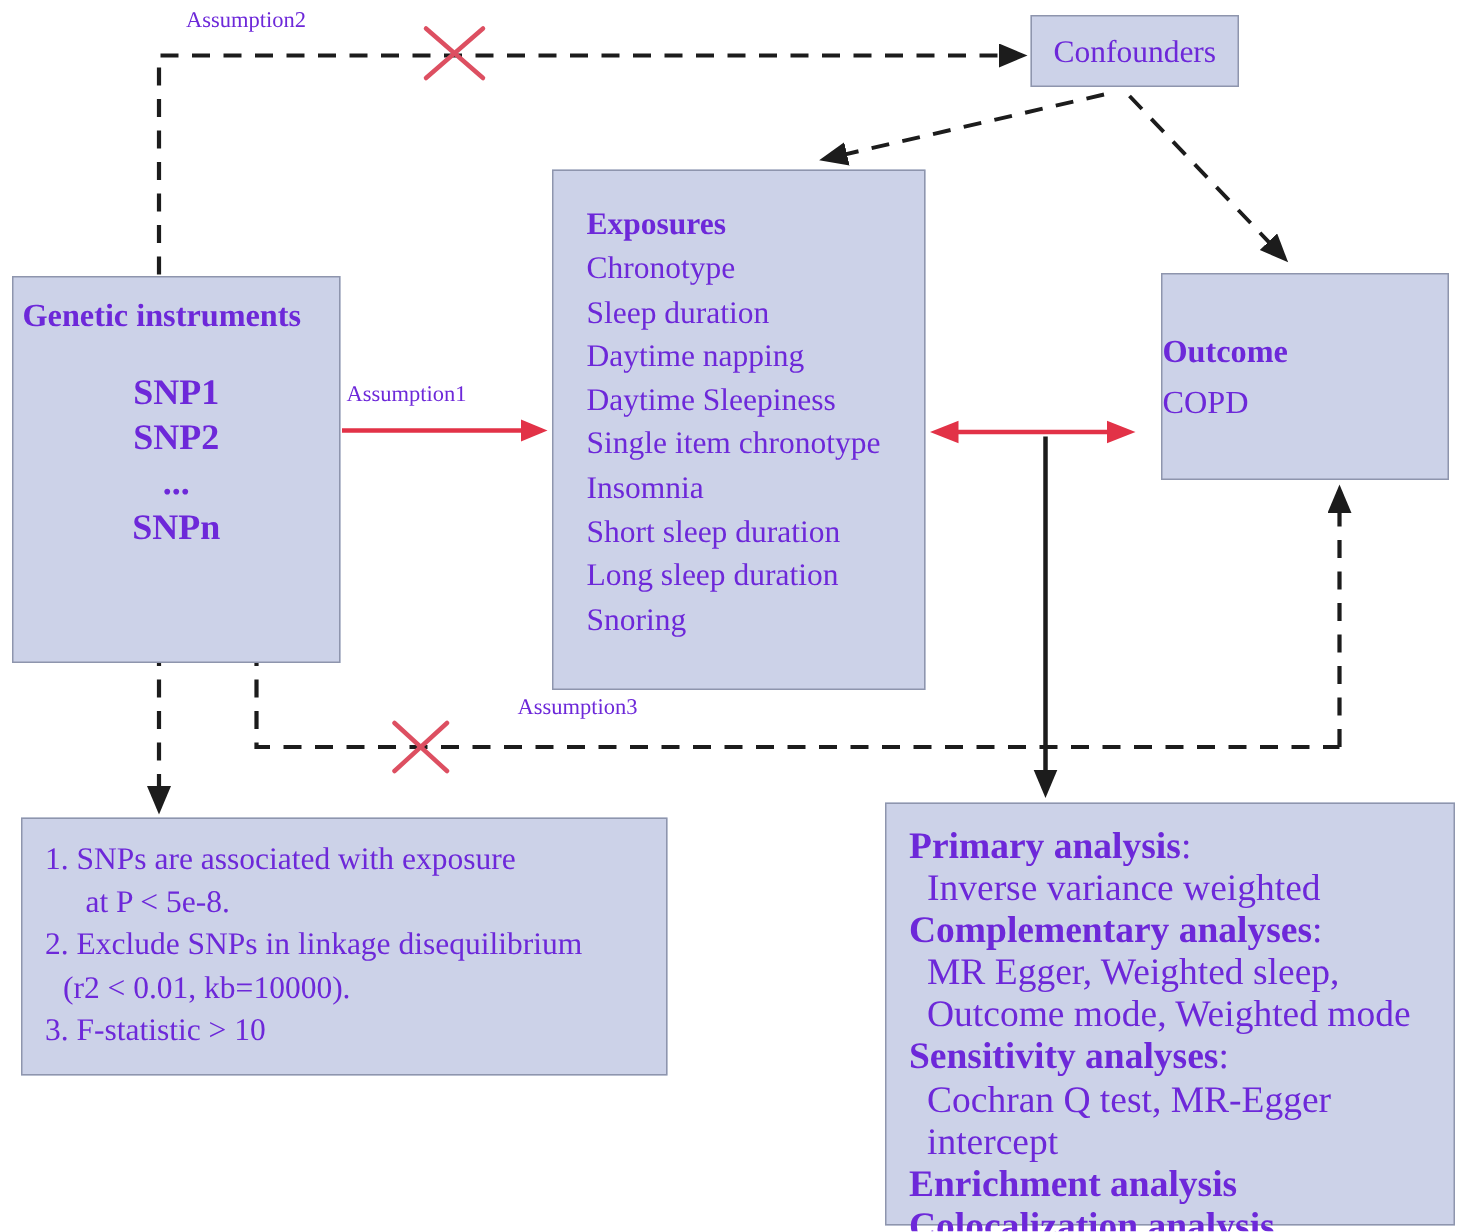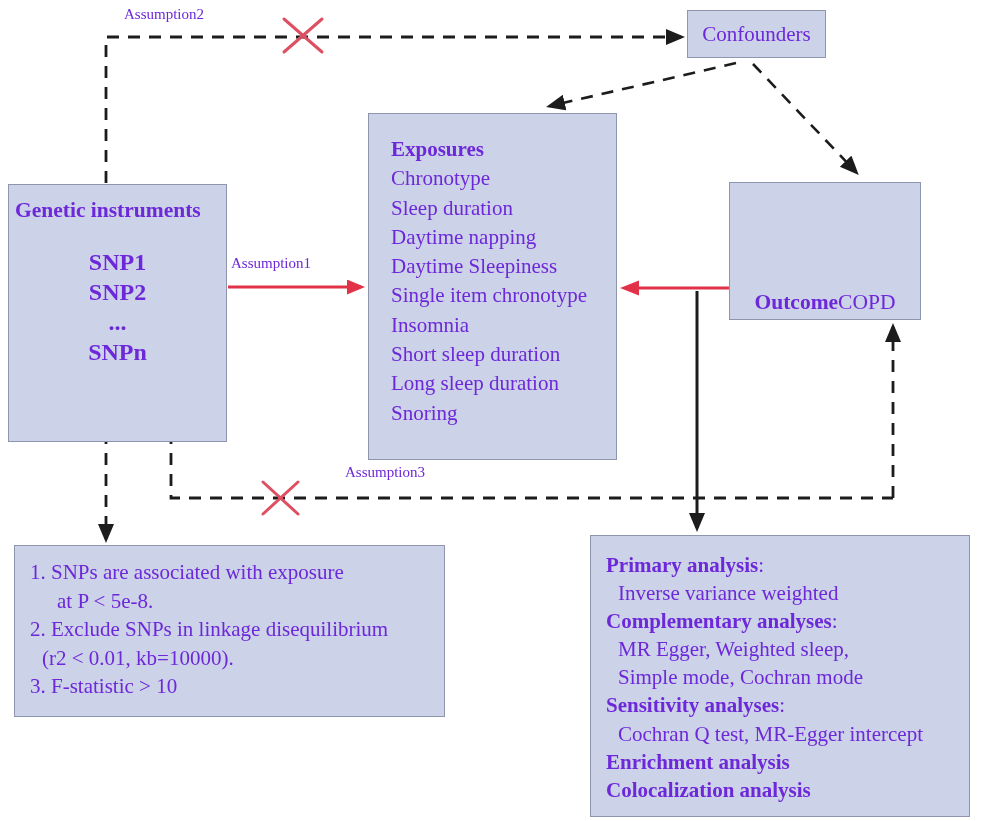--- a/index.html
+++ b/index.html
@@ -18,31 +18,31 @@
     display:flex; align-items:center; justify-content:center; font-size:21px; }
   
   .genetic { left:8px; top:184px; width:219px; height:258px; padding:13px 6px 0 6px; }
   .genetic .gi-title { font-size:21.5px; font-weight:bold; }
   .gi-items { margin-top:24px; text-align:center; font-size:24px; line-height:30px;font-weight:bold; }
   
   .exposures { left:368px; top:113px; width:249px; height:347px; padding:21px 0 0 22px; }
   .exposures div { font-size:21px; line-height:29.3px; }
   .exposures .exp-title { font-weight:bold; }
   
-  .outcome { left:729px; top:182px; width:192px; height:138px;
-    display:flex; align-items:flex-end; justify-content:center;
+  .outcome { left:774px; top:182px; width:192px; height:138px;
+    display:flex; flex-direction:column; align-items:flex-start; justify-content:center;
     font-size:21.5px; line-height:34px; }
   
   .criteria { left:14px; top:545px; width:431px; height:172px; padding:12px 0 0 15px; }
   .criteria div { font-size:21px; line-height:28.6px; }
   .criteria .ind1 { margin-left:27px; }
   .criteria .ind2 { margin-left:12px; }
   
   .analyses { left:590px; top:535px; width:380px; height:282px; padding:15px 0 0 15px; }
-  .analyses div { font-size:21px; line-height:28.1px; }
+  .analyses div { font-size:25px; line-height:28.1px; }
   .analyses .det { margin-left:12px; }
   
   .flabel { position:absolute; font-size:15px; white-space:nowrap; }
   .lbl-a2 { left:124px; top:6px; }
   .lbl-a1 { left:231px; top:255px; }
   .lbl-a3 { left:345px; top:464px; }
 </style>
 </head>
 <body>
 
@@ -144,21 +144,21 @@
 
   <div class="box analyses">
     <div>
       <span class="b">Primary analysis</span><span>:</span>
     </div>
     <div class="det">Inverse variance weighted</div>
     <div>
       <span class="b">Complementary analyses</span><span>:</span>
     </div>
     <div class="det">MR Egger, Weighted sleep,</div>
-    <div class="det">Simple mode, Cochran mode</div>
+    <div class="det">Outcome mode, Weighted mode</div>
     <div>
       <span class="b">Sensitivity analyses</span><span>:</span>
     </div>
     <div class="det">Cochran Q test, MR-Egger intercept</div>
     <div>
       <span class="b">Enrichment analysis</span>
     </div>
     <div>
       <span class="b">Colocalization analysis</span>
     </div>

